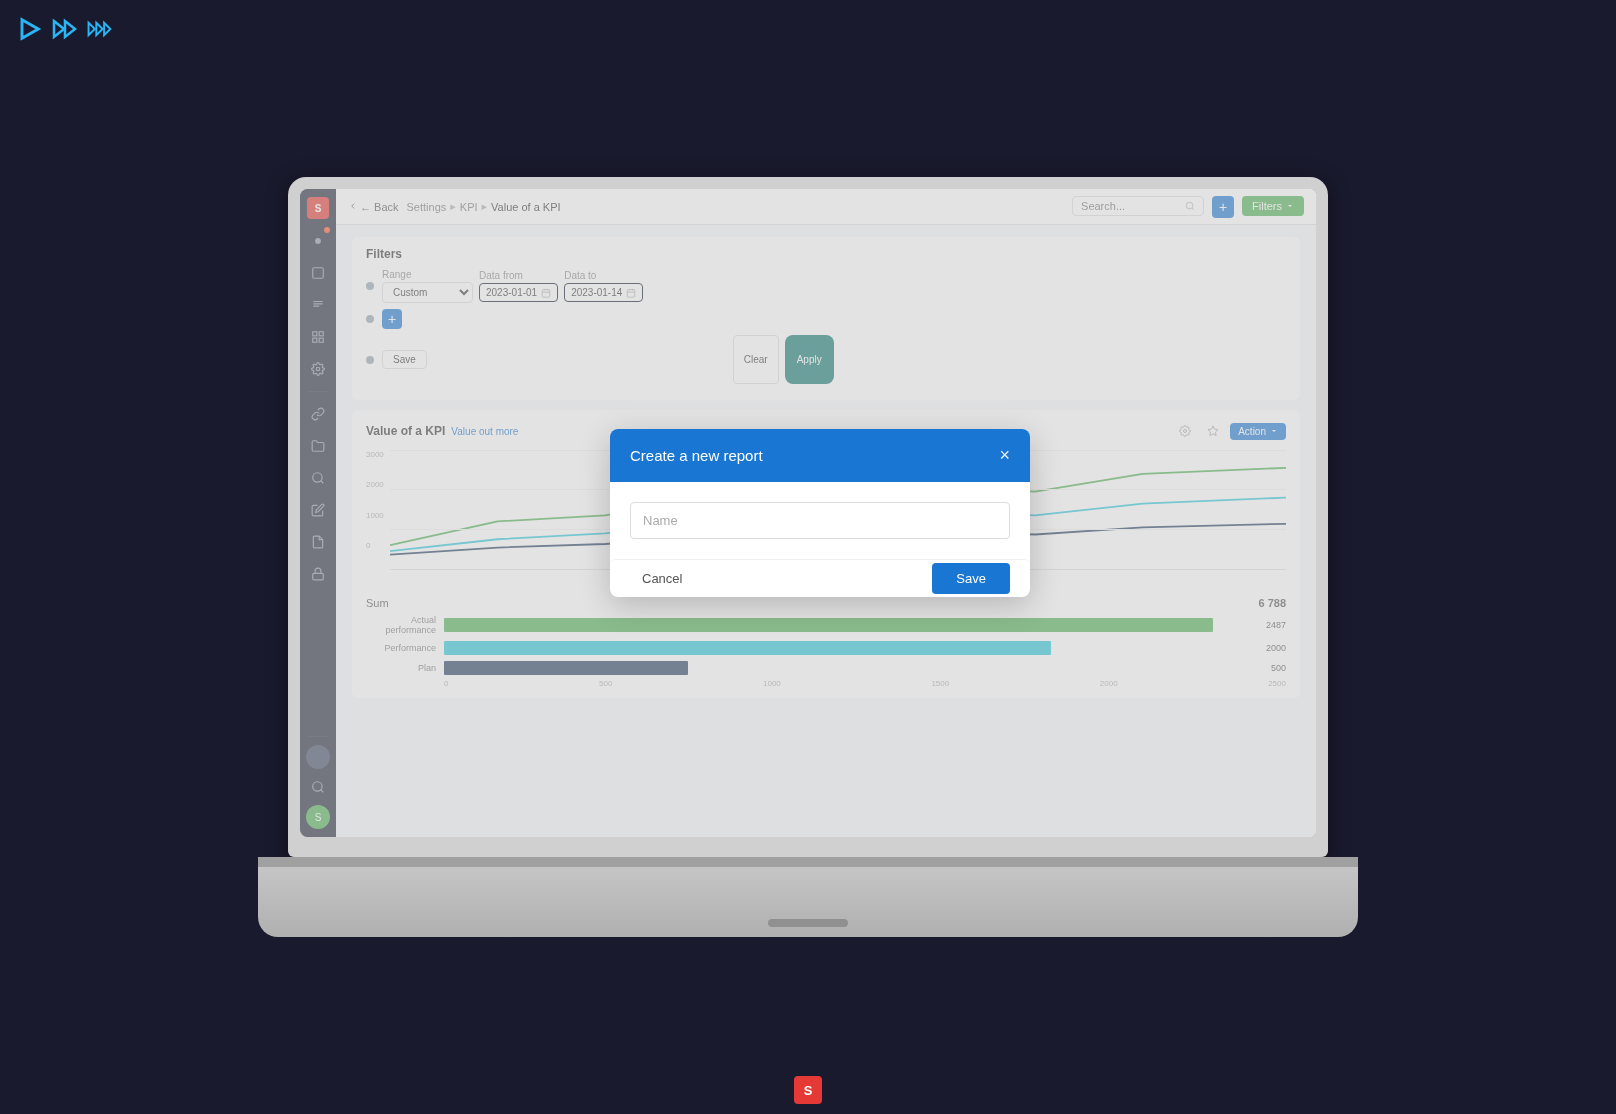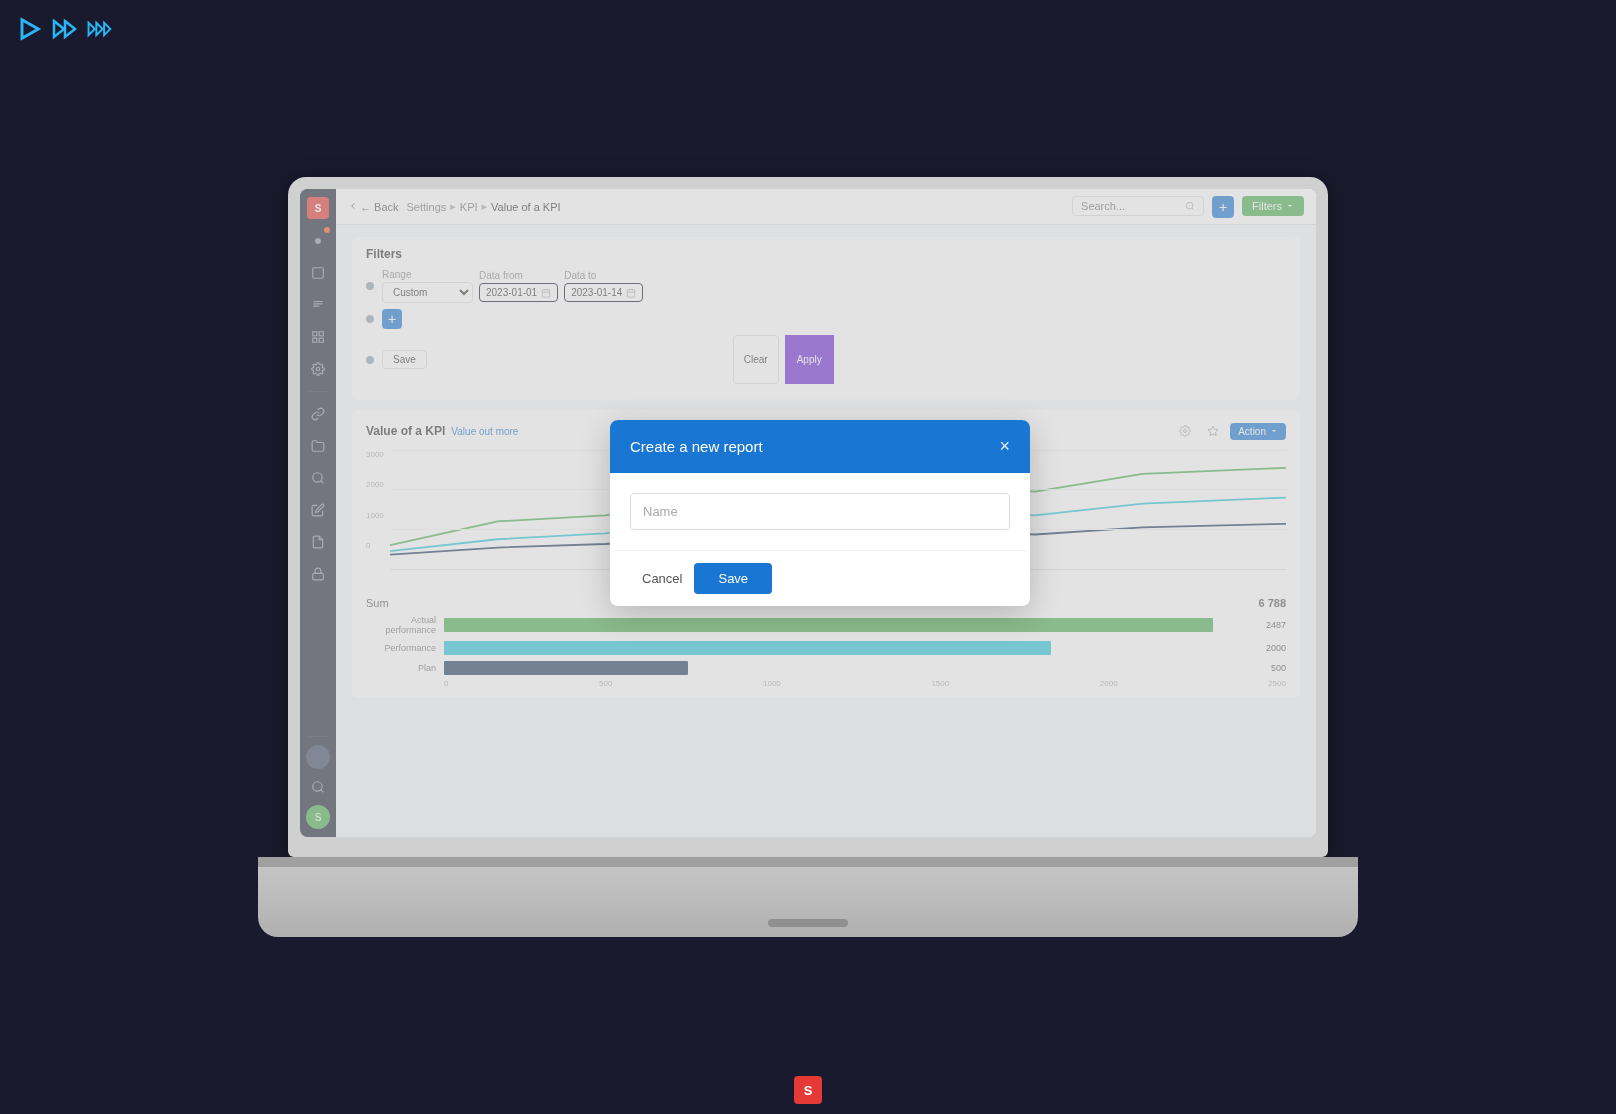--- a/index.html
+++ b/index.html
@@ -268,24 +268,24 @@
     .clear-btn {
       border: 1px solid #ddd;
       border-radius: 4px;
       padding: 3px 10px;
       font-size: 10px;
       background: white;
       cursor: pointer;
       color: #333;
     }
     .apply-btn {
-      background: #6d28d9;
+      background: #0f766e;
       color: white;
       border: none;
-      border-radius: 0;
+      border-radius: 8px;
       padding: 19px 12px;
       font-size: 10px;
       cursor: pointer;
     }
 
     
     .kpi-section {
       background: white;
       border-radius: 6px;
       padding: 10px 14px;
@@ -442,22 +442,22 @@
       width: 100%;
       border: 1px solid #ddd;
       border-radius: 4px;
       padding: 10px 12px;
       font-size: 13px;
       color: #333;
       outline: none;
     }
     .modal-input::placeholder { color: #aaa; }
     .modal-footer {
-      padding: 12px 20px;
-      display: flex; align-items: center; 
+      padding: 3px 20px;
+      display: flex; align-items: center; justify-content: space-between;
       border-top: 1px solid #f0f0f0;
       border-radius: 6px;
     }
     .modal-cancel {
       background: none;
       border: none;
       color: #555;
       font-size: 13px;
       cursor: pointer;
       padding: 6px 12px;

